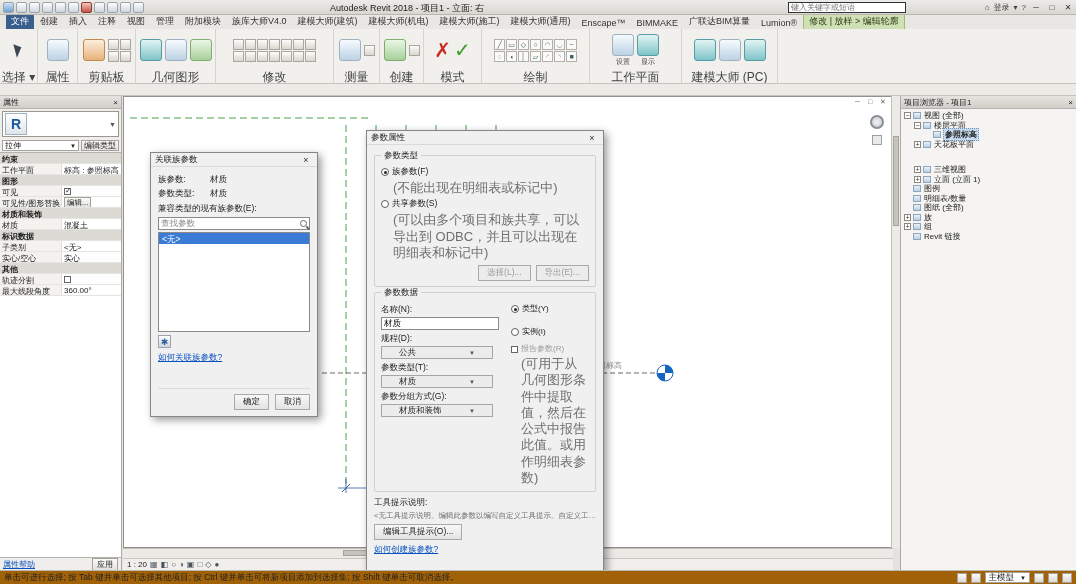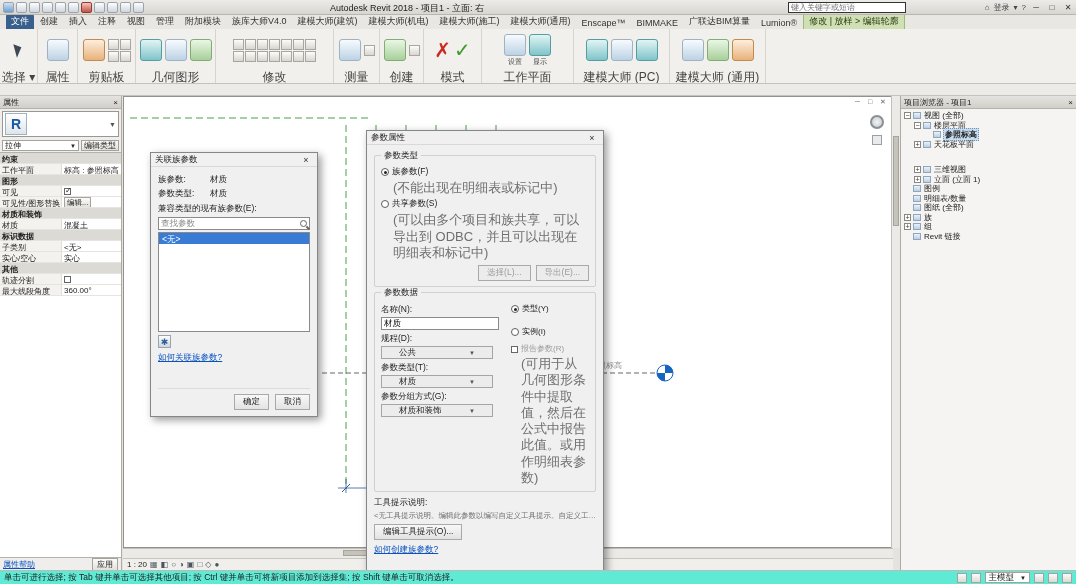--- a/index.html
+++ b/index.html
@@ -127,21 +127,21 @@
 
   
   #param-dialog { left:366px; top:130px; width:238px; z-index:6; }
   .pd-cols { display:flex; gap:8px; }
   .pd-left { width:122px; flex:none; }
   .pd-right { flex:1; font-size:8px; }
   .gb-btnrow { display:flex; justify-content:flex-end; gap:5px; margin-top:4px; }
   .tooltip-text { color:#6f6f6f; font-size:7.5px; margin-top:2px; white-space:nowrap; overflow:hidden; text-overflow:ellipsis; }
 
   
-  #statusbar { position:absolute; left:0; right:0; bottom:0; height:14px; background:#5eead4; border-top:1px solid #bdbab4; display:flex; align-items:center; justify-content:space-between; padding:0 4px; font-size:8.5px; z-index:10; }
+  #statusbar { position:absolute; left:0; right:0; bottom:0; height:14px; background:#a16207; border-top:1px solid #bdbab4; display:flex; align-items:center; justify-content:space-between; padding:0 4px; font-size:8.5px; z-index:10; }
   .sb-right { display:flex; align-items:center; gap:4px; }
   .sb-icon { width:10px; height:10px; border:1px solid #a5a29b; background:linear-gradient(#fbfbfa,#dcdad5); }
   .sb-combo { border:1px solid #a5a29b; background:#fff; height:11px; display:flex; align-items:center; gap:6px; padding:0 3px; }
 </style>
 </head>
 <body>
 
 <div id="titlebar">
   <div class="qat-icon blue"></div>
   <div class="qat-icon"></div>
@@ -255,48 +255,61 @@
     </div>
     <div class="plabel">创建</div>
   </div>
   <div class="rpanel" style="width:58px">
     <div class="ptools">
       <div class="mode-x">✗</div>
       <div class="mode-check">✓</div>
     </div>
     <div class="plabel">模式</div>
   </div>
+  <div class="rpanel" style="width:108px">
+    <div class="ptools">
+      <div class="icon-grid c7">
+        <div class="draw-glyph">╱</div>
+        <div class="draw-glyph">▭</div>
+        <div class="draw-glyph">◇</div>
+        <div class="draw-glyph">○</div>
+        <div class="draw-glyph">◠</div>
+        <div class="draw-glyph">◡</div>
+        <div class="draw-glyph">~</div>
+        <div class="draw-glyph">◌</div>
+        <div class="draw-glyph">◖</div>
+        <div class="draw-glyph">│</div>
+        <div class="draw-glyph">▱</div>
+        <div class="draw-glyph">◜</div>
+        <div class="draw-glyph">◝</div>
+        <div class="draw-glyph">■</div>
+      </div>
+    </div>
+    <div class="plabel">绘制</div>
+  </div>
   <div class="rpanel" style="width:92px">
     <div class="ptools">
       <div class="wp-tool">
         <div class="bigicon"></div>
         <span>设置</span>
       </div>
       <div class="wp-tool">
         <div class="bigicon teal"></div>
         <span>显示</span>
       </div>
     </div>
     <div class="plabel">工作平面</div>
   </div>
   <div class="rpanel" style="width:96px">
     <div class="ptools">
       <div class="bigicon teal"></div>
       <div class="bigicon"></div>
       <div class="bigicon teal"></div>
     </div>
     <div class="plabel">建模大师 (PC)</div>
-  </div>
-  <div class="rpanel" style="width:96px">
-    <div class="ptools">
-      <div class="bigicon"></div>
-      <div class="bigicon green"></div>
-      <div class="bigicon orange"></div>
-    </div>
-    <div class="plabel">建模大师 (通用)</div>
   </div>
   <div class="rpanel rfill"></div>
 </div>
 
 <div id="optionsbar"></div>
 
 <div id="properties">
   <div class="pal-header">
     <span>属性</span>
     <span>×</span>

